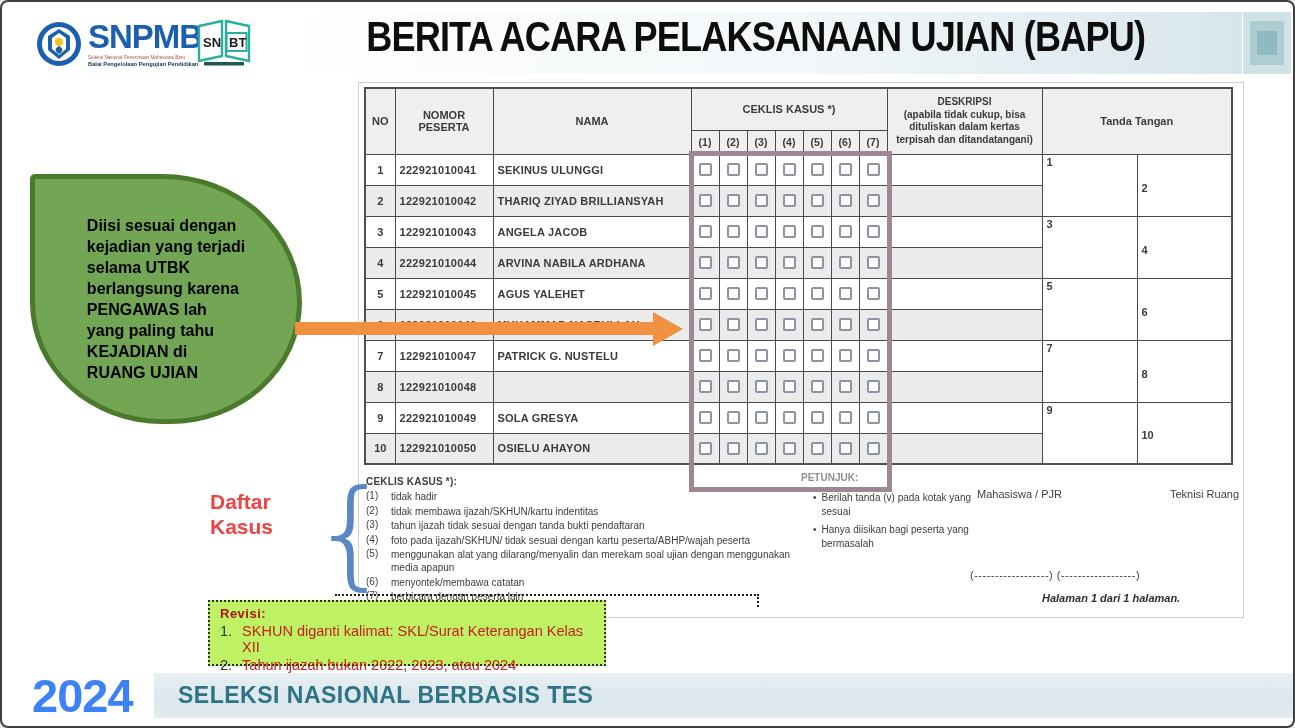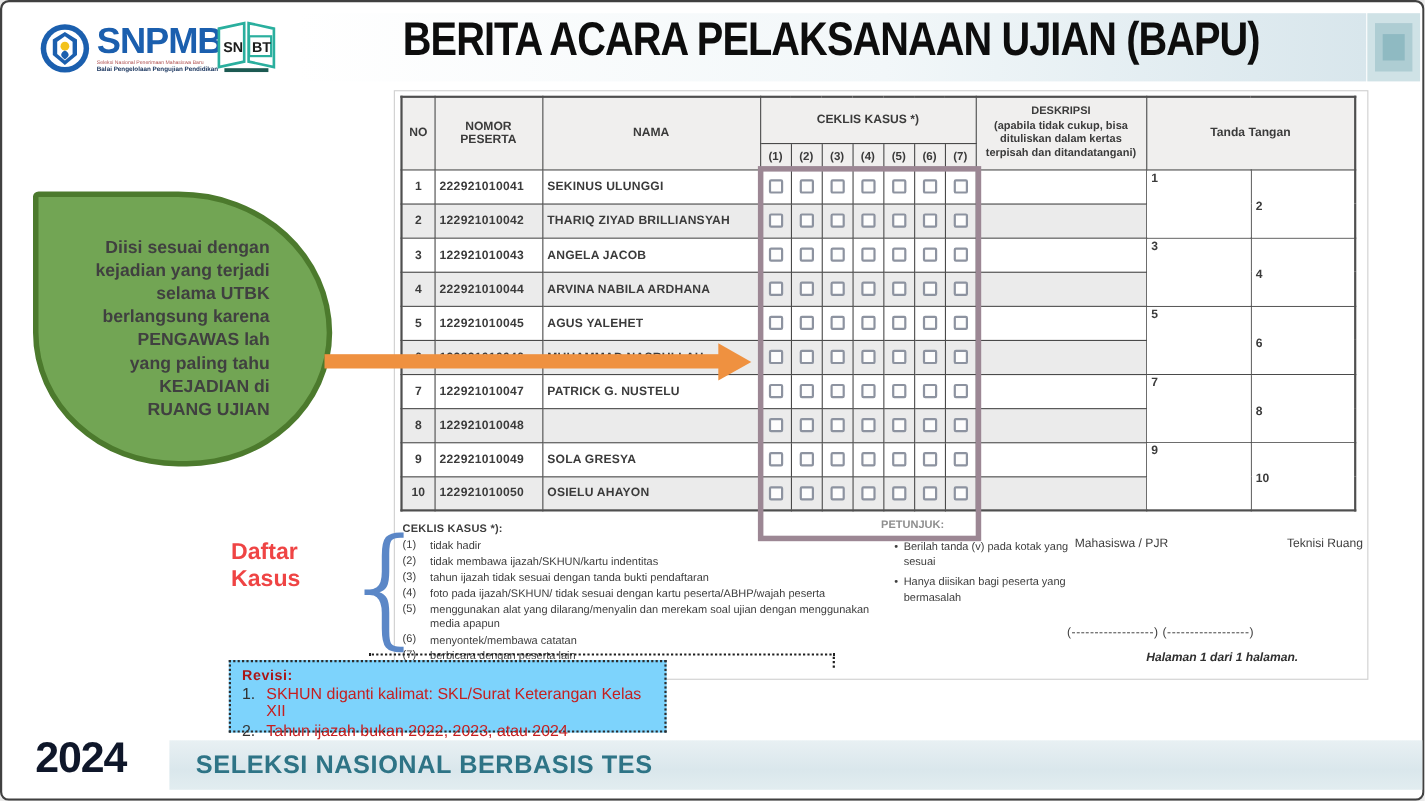--- a/index.html
+++ b/index.html
@@ -24,21 +24,21 @@
     transform:scaleX(.84); letter-spacing:-1px; }
   .corner-decor { position:absolute; right:2px; top:10px; width:48px; height:62px;
     background:#cfe2e6; display:flex; align-items:center; justify-content:center; }
   .corner-decor .in1 { width:34px; height:44px; background:#aecdd3; display:flex; align-items:center; justify-content:center; }
   .corner-decor .in1 .in2 { width:20px; height:24px; background:#8fbac2; }
 
   
   .callout { position:absolute; left:28px; top:172px; width:272px; height:250px;
     background:#72a554; border:5px solid #4c7a2d; border-radius:2% 55% 52% 52%;
     display:flex; flex-direction:column; align-items:center; justify-content:center; padding:14px 20px; }
-  .callout div { color:#404040; font-weight:bold; font-size:16px; line-height:1.32; text-align:right; white-space:nowrap; }
+  .callout div { color:#000000; font-weight:bold; font-size:16px; line-height:1.32; text-align:left; white-space:nowrap; }
 
   
   .arrow-shaft { position:absolute; left:293px; top:320px; width:360px; height:13px; background:#ef9140; }
   .arrow-head { position:absolute; left:651px; top:310px; width:0; height:0;
     border-left:30px solid #ef9140; border-top:17px solid transparent; border-bottom:17px solid transparent; }
 
   
   .doc { position:absolute; left:356px; top:80px; width:886px; height:536px; background:#fff;
     border:1px solid #cfcfcf; }
 
@@ -83,27 +83,27 @@
 
   
   .daftar { position:absolute; left:208px; top:487px; font-size:21px; font-weight:bold; color:#ef4444; line-height:1.2; }
   .brace { position:absolute; left:312px; top:462px; font-size:118px; color:#5b87c7; font-weight:100;
     transform:scaleX(1.15); font-family:"DejaVu Sans", sans-serif; }
 
   
   .dot-line { position:absolute; left:333px; top:592px; width:424px; border-top:2px dotted #1f1f1f; }
   .dot-tick { position:absolute; left:755px; top:592px; height:13px; border-left:2px dotted #1f1f1f; }
   .revisi { position:absolute; left:206px; top:598px; width:398px; height:66px; border:2px dotted #2c2c2c;
-    padding:4px 10px; background:#7dd3fc; }
+    padding:4px 10px; background:#bef264; }
   .revisi-title { color:#aa1616; font-weight:bold; font-size:13px; letter-spacing:.5px; }
   .revisi-item { color:#c51f1f; font-size:14.5px; display:flex; gap:10px; margin-top:2px; }
   .revisi-item .rn { color:#333; }
 
   
-  .footer-year { position:absolute; left:30px; top:666px; font-size:39px; font-weight:bold; color:#0f172a; letter-spacing:-1px; }
+  .footer-year { position:absolute; left:30px; top:666px; font-size:47px; font-weight:bold; color:#3b82f6; letter-spacing:-1px; }
   .footer-banner { position:absolute; left:152px; top:671px; width:1141px; height:45px;
     background:linear-gradient(180deg,#e8f0f3 0%, #dae7ec 60%, #e2edf0 100%);
     display:flex; align-items:center; }
   .footer-text { margin-left:24px; font-size:23px; font-weight:bold; color:#2e7486; letter-spacing:.5px; }
 </style>
 </head>
 <body>
 
 <div class="slide">
 

